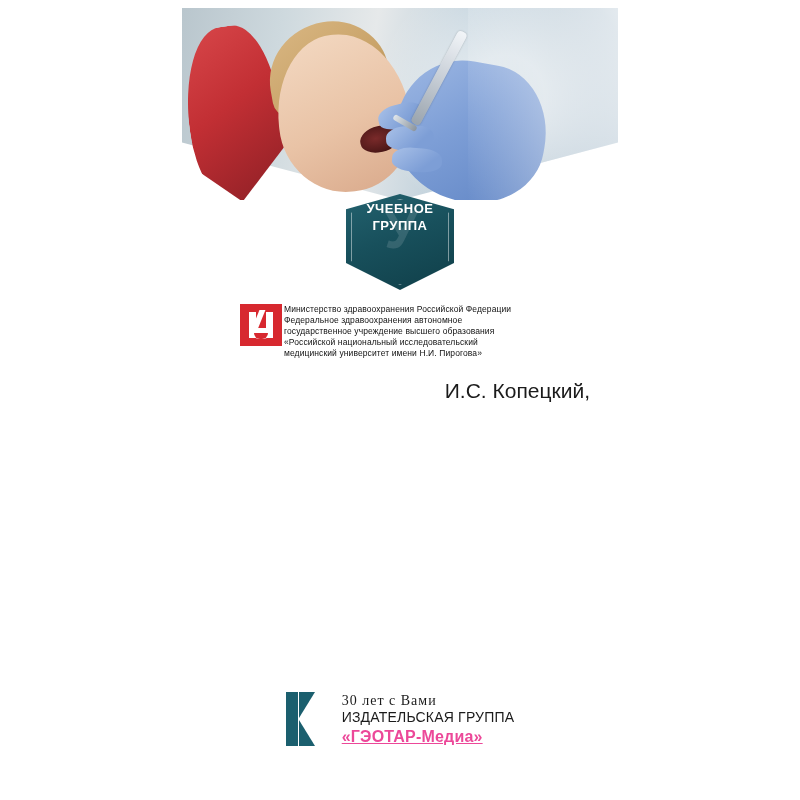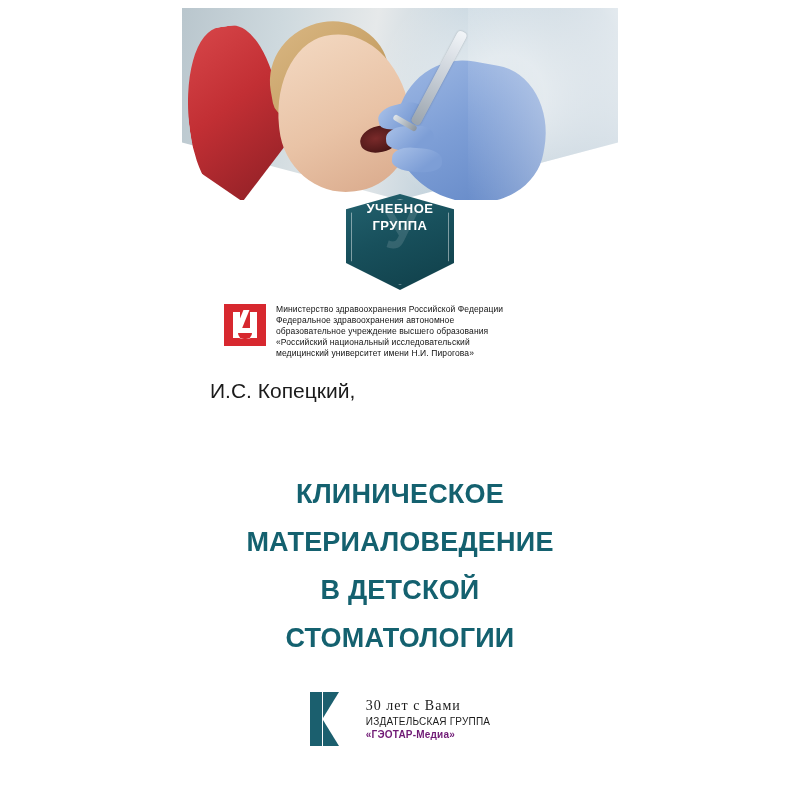--- a/index.html
+++ b/index.html
@@ -178,25 +178,25 @@
     text-align: center;
     color: #ffffff;
     font-size: 13px;
     font-weight: bold;
     line-height: 17px;
     letter-spacing: 0.5px;
   }
   
   .ministry {
     position: absolute;
-    left: 42px;
+    left: 58px;
     top: 296px;
     width: 330px;
     display: flex;
-    gap: 10px;
+    gap: 2px;
     align-items: flex-start;
   }
   .min-logo {
     width: 42px;
     height: 42px;
     background: #d7282f;
     position: relative;
     flex: 0 0 auto;
   }
   .min-logo .m-left,
@@ -242,21 +242,21 @@
     line-height: 11px;
     color: #111111;
     letter-spacing: 0.1px;
   }
   
   .authors {
     position: absolute;
     left: 28px;
     top: 368px;
     width: 380px;
-    text-align: left;
+    text-align: right;
     color: #1b1b1b;
     font-size: 21px;
     line-height: 30px;
     font-weight: normal;
   }
   
   .title {
     position: absolute;
     left: 26px;
     top: 462px;
@@ -312,30 +312,31 @@
     line-height: 1.1;
   }
   .pub-years {
     font-family: "Liberation Serif", serif;
     font-size: 14px;
     color: #1b1b1b;
     letter-spacing: 1px;
     margin-bottom: 2px;
   }
   .pub-group {
-    font-size: 10px;
+    font-size: 14px;
     color: #1b1b1b;
     letter-spacing: 0.2px;
     margin-bottom: 2px;
   }
   .pub-name {
-    font-size: 10px;
+    font-size: 16px;
     font-weight: bold;
-    color: #701a75;
+    color: #ec4899;
     letter-spacing: 0.2px;
+    text-decoration: underline;
   }
 </style>
 </head>
 <body>
 
 <div class="page">
   <div class="cover">
 
     <div class="photo">
       <div class="photo-inner"></div>
@@ -366,36 +367,30 @@
       <div class="min-logo">
         <div class="m-left"></div>
         <div class="m-right"></div>
         <div class="m-diag"></div>
         <div class="m-bowl"></div>
         <div class="m-bowl-cut"></div>
       </div>
       <div class="min-text">
         <div>Министерство здравоохранения Российской Федерации</div>
         <div>Федеральное здравоохранения автономное</div>
-        <div>образовательное учреждение высшего образования</div>
-        <div>«Российский национальный исследовательский</div>
+        <div>государственное учреждение высшего образования</div>
+        <div>«Российской национальный исследовательский</div>
         <div>медицинский университет имени Н.И. Пирогова»</div>
       </div>
     </div>
 
     <div class="authors">
       <div>И.С. Копецкий,</div>
     </div>
 
-    <div class="title">
-      <div>КЛИНИЧЕСКОЕ</div>
-      <div>МАТЕРИАЛОВЕДЕНИЕ</div>
-      <div>В ДЕТСКОЙ</div>
-      <div>СТОМАТОЛОГИИ</div>
-    </div>
 
     <div class="pub">
       <div class="pub-mark">
         <div class="bar"></div>
         <div class="tri-up"></div>
         <div class="tri-dn"></div>
       </div>
       <div class="pub-text">
         <div class="pub-years">30 лет с Вами</div>
         <div class="pub-group">ИЗДАТЕЛЬСКАЯ ГРУППА</div>

